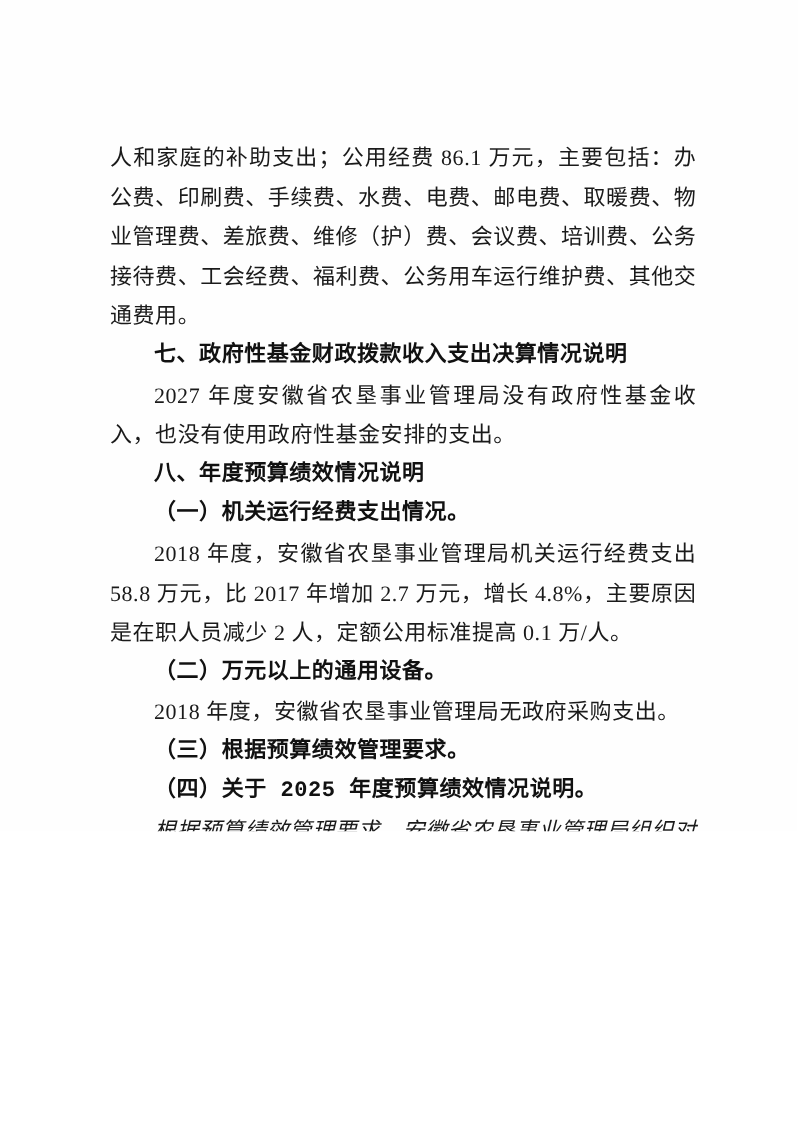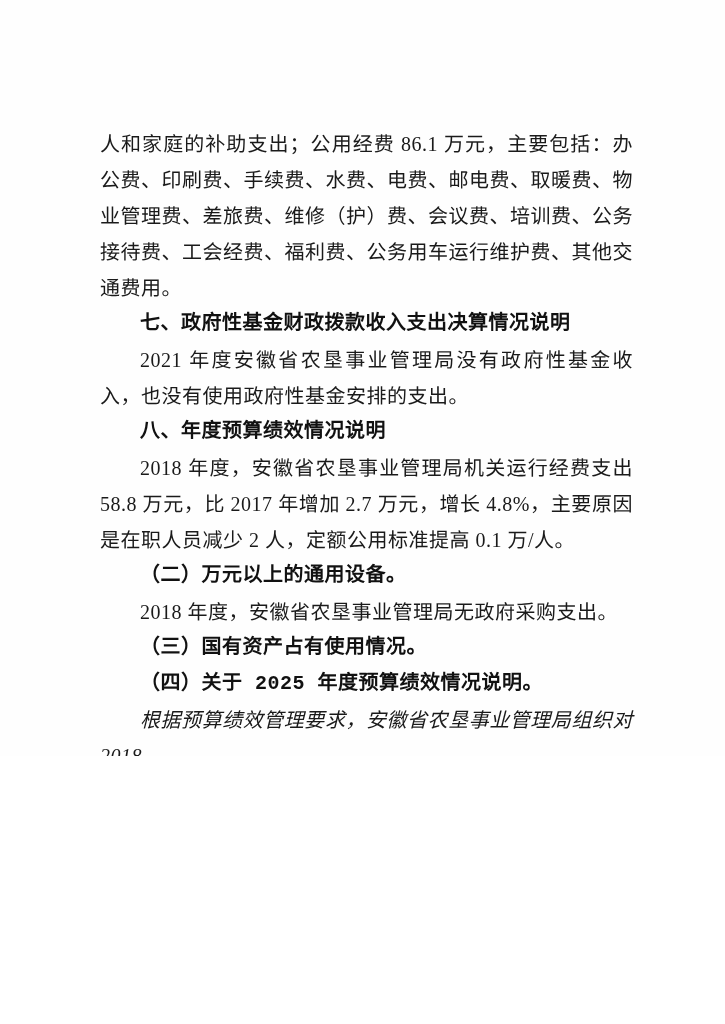--- a/index.html
+++ b/index.html
@@ -65,32 +65,33 @@
 </head>
 <body>
 
 <div class="page">
   <div class="content">
 
     <p class="para no-indent">人和家庭的补助支出；公用经费 86.1 万元，主要包括：办公费、印刷费、手续费、水费、电费、邮电费、取暖费、物业管理费、差旅费、维修（护）费、会议费、培训费、公务接待费、工会经费、福利费、公务用车运行维护费、其他交通费用。</p>
 
     <h2 class="heading">七、政府性基金财政拨款收入支出决算情况说明</h2>
 
-    <p class="para">2021 年度安徽省农垦事业管理局没有政府性基金收入，也没有使用政府性基金安排的支出。</p>
+    <p class="para">2027 年度安徽省农垦事业管理局没有政府性基金收入，也没有使用政府性基金安排的支出。</p>
 
     <h2 class="heading">八、年度预算绩效情况说明</h2>
 
+    <h3 class="heading">（一）机关运行经费支出情况。</h3>
 
     <p class="para">2018 年度，安徽省农垦事业管理局机关运行经费支出 58.8 万元，比 2017 年增加 2.7 万元，增长 4.8%，主要原因是在职人员减少 2 人，定额公用标准提高 0.1 万/人。</p>
 
     <h3 class="heading">（二）万元以上的通用设备。</h3>
 
     <p class="para">2018 年度，安徽省农垦事业管理局无政府采购支出。</p>
 
-    <h3 class="heading">（三）国有资产占有使用情况。</h3>
+    <h3 class="heading">（三）根据预算绩效管理要求。</h3>
 
 
     <h3 class="heading">（四）关于 2025 年度预算绩效情况说明。</h3>
 
     <p class="para justify-last">根据预算绩效管理要求，安徽省农垦事业管理局组织对 2018</p>
 
   </div>
 
   <div class="page-number">-19-</div>
 </div>

